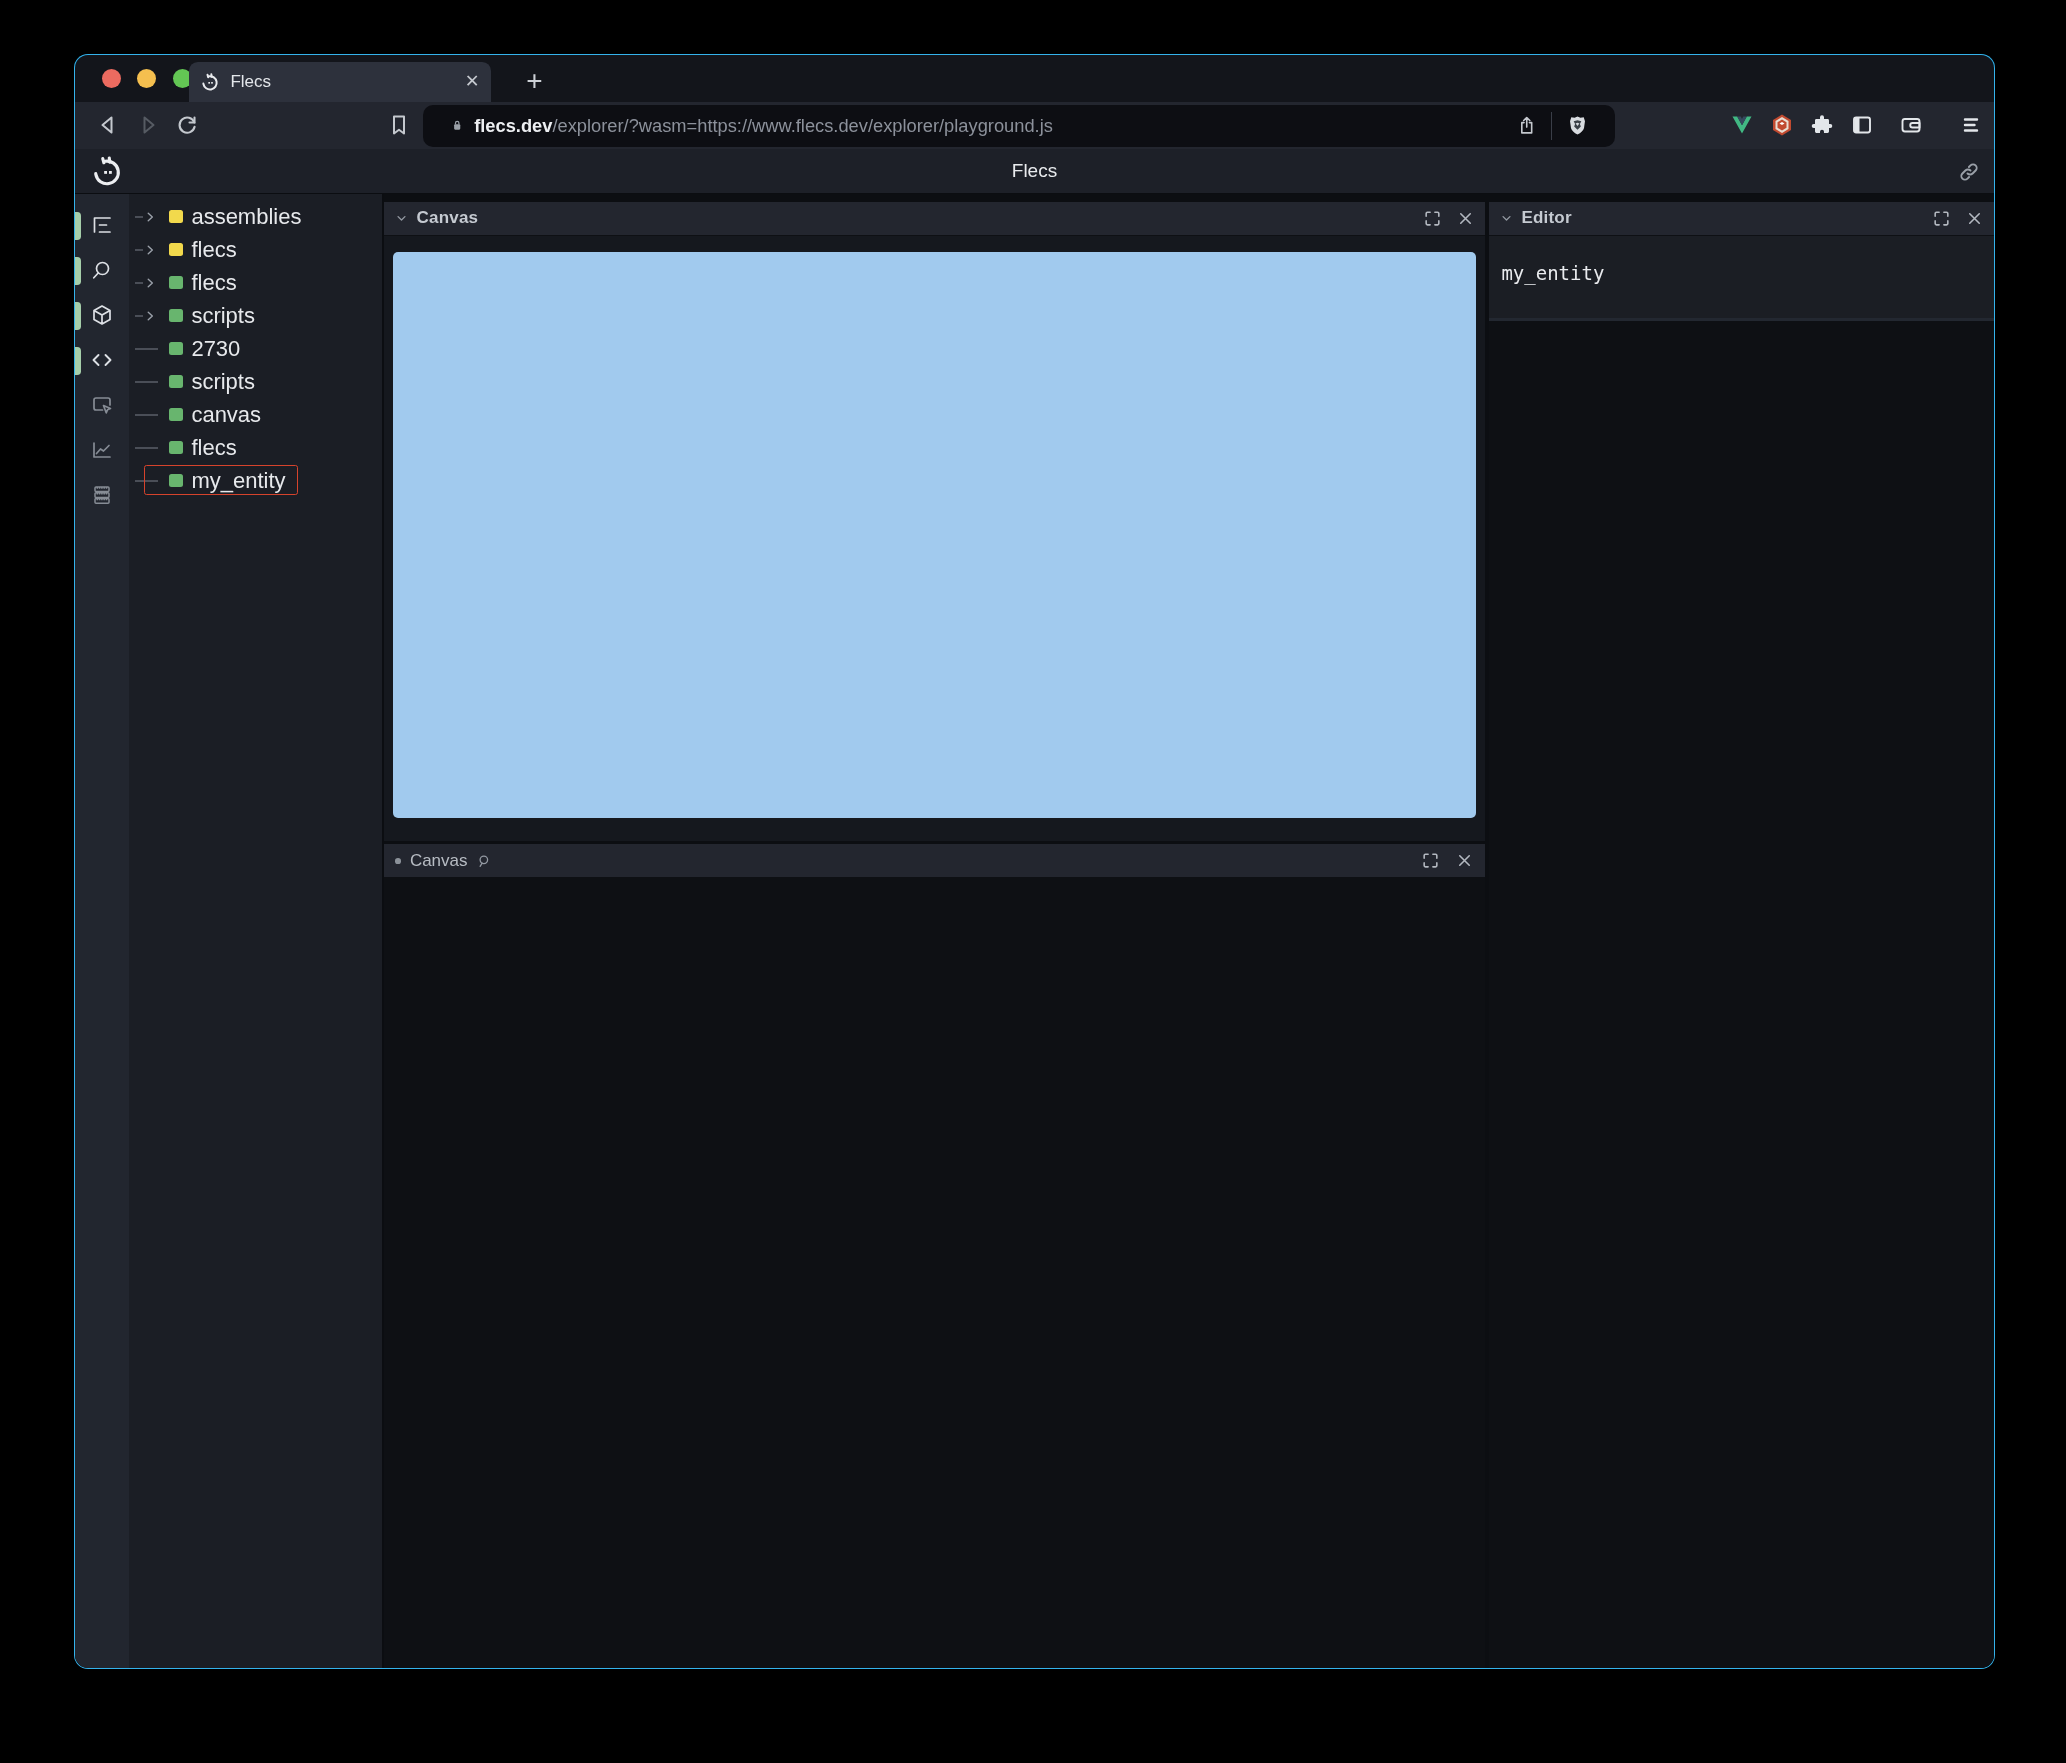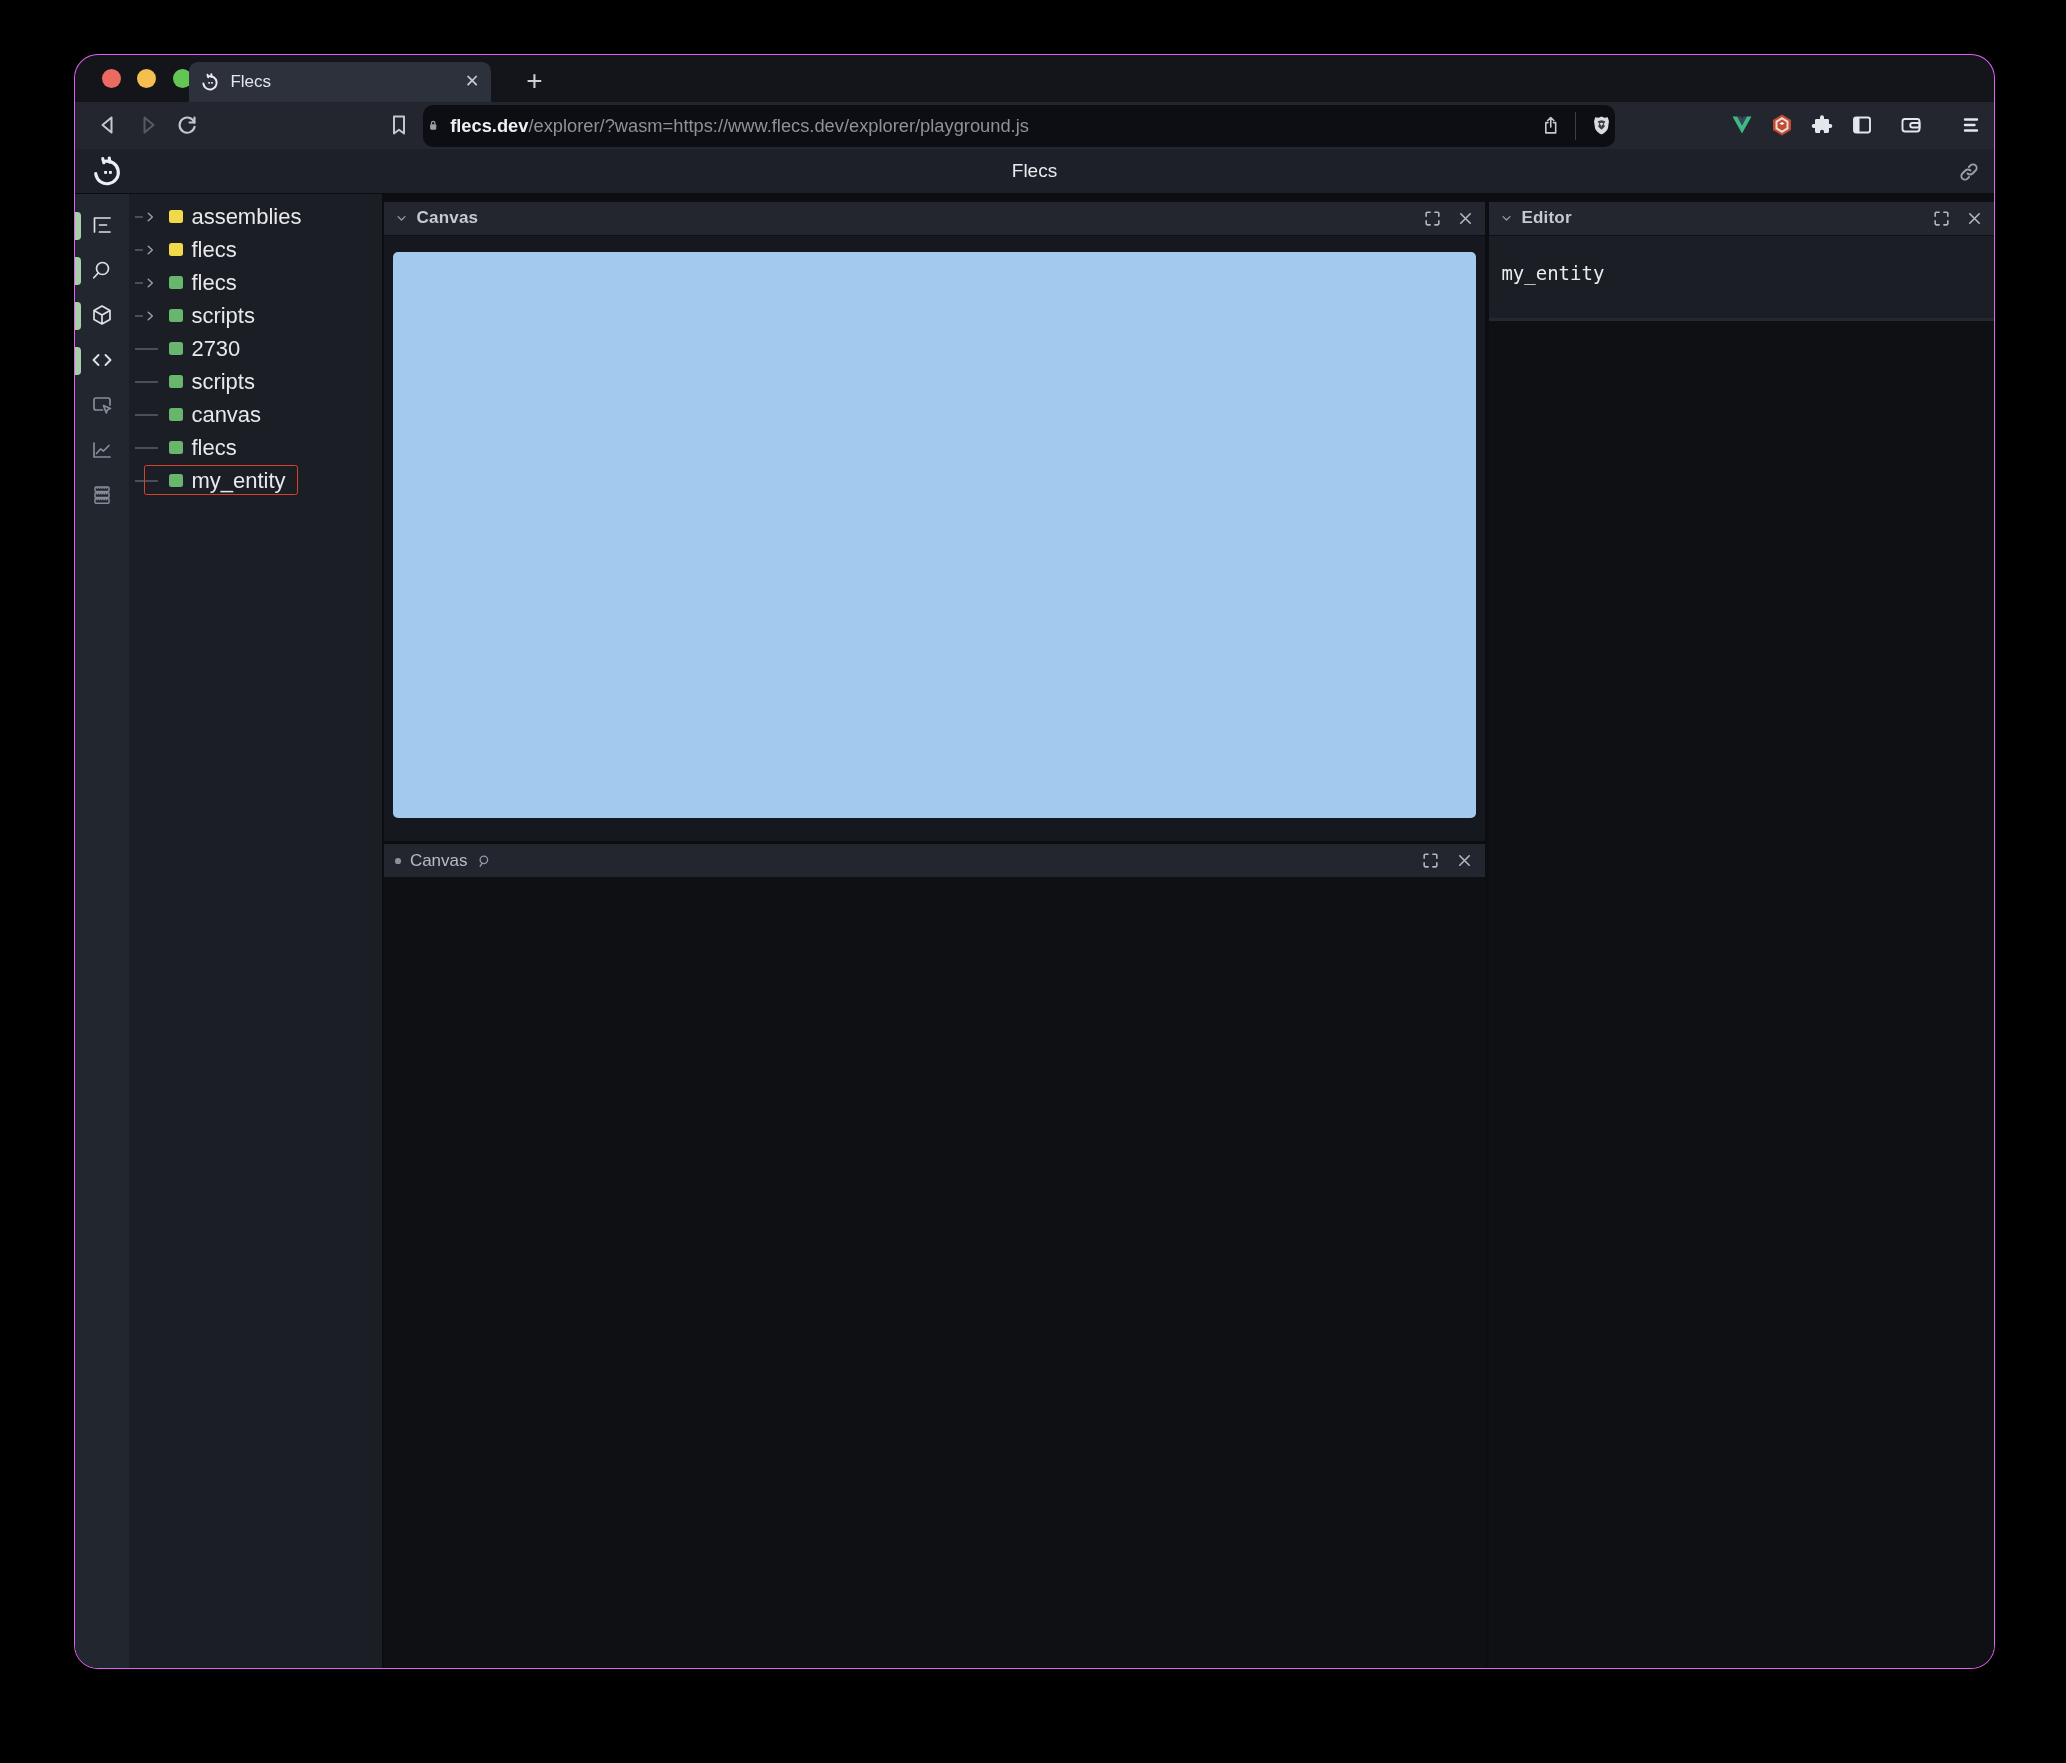--- a/index.html
+++ b/index.html
@@ -1,40 +1,40 @@
 <!DOCTYPE html>
 <html style="font-size:10px"><head>
 <meta charset="utf-8">
 <style>
   html,body{margin:0;padding:0;background:#000;}
   body{width:2066px;height:1763px;position:relative;font-family:"Liberation Sans",sans-serif;
        -webkit-font-smoothing:antialiased;overflow:hidden;}
   *{box-sizing:border-box;}
   svg{display:block;}
 
-  .window{position:absolute;left:74px;top:54px;width:1921px;height:1615px;border-radius:24px;
-          overflow:hidden;display:flex;flex-direction:column;background:#d946ef;
+  .window{position:absolute;left:74px;top:54px;width:1921px;height:1615px;border-radius:14px;
+          overflow:hidden;display:flex;flex-direction:column;background:#0ea5e9;
           border:0.6px solid rgba(255,255,255,.16);box-shadow:0 32px 76px rgba(0,0,0,.85);}
 
   
   .tabstrip{height:47px;background:#13151b;position:relative;flex:none;}
   .traffic{position:absolute;top:14px;left:27px;display:flex;gap:16.4px;}
   .traffic span{width:19px;height:19px;border-radius:50%;}
   .tab{position:absolute;left:114px;top:7px;width:302px;height:40px;background:#2d313c;
        border-radius:8.8px 8.8px 0 0;display:flex;align-items:center;padding:0 11.4px;gap:10px;}
   .tab .title{font-size:17px;color:#e3e6ea;flex:1;}
   .tab .close{color:#c5c9cf;font-size:17.7px;line-height:1;}
   .newtab{position:absolute;left:442px;top:8.8px;width:35px;height:35px;display:flex;
           align-items:center;justify-content:center;color:#cdd1d7;font-size:28px;font-weight:300;}
 
   
   .toolbar{height:47px;background:#23262f;position:relative;flex:none;}
   .tbico{position:absolute;top:11.4px;width:24px;height:24px;}
   .urlbar{position:absolute;left:348px;top:2.5px;width:1192px;height:42px;background:#0d0e13;
-          border-radius:10px;display:flex;align-items:center;padding:0 2px;gap:8.8px;}
+          border-radius:10px;display:flex;align-items:center;padding:0 26px;gap:8.8px;}
   .urltext{font-size:18.3px;color:#8c919b;white-space:nowrap;overflow:hidden;flex:1;}
   .urltext b{color:#edeff2;font-weight:700;}
   .urlbar .divider{width:1.3px;height:28px;background:#3a3e48;margin:0 5px;}
 
   
   .appheader{height:45px;background:#1d2028;border-bottom:1.3px solid #0b0d11;position:relative;
              flex:none;display:flex;align-items:center;justify-content:center;}
   .applogo{position:absolute;left:14.5px;top:5px;}
   .apptitle{font-size:19px;color:#e9ebee;font-weight:500;}
   .linkico{position:absolute;right:12.6px;top:10.7px;}

